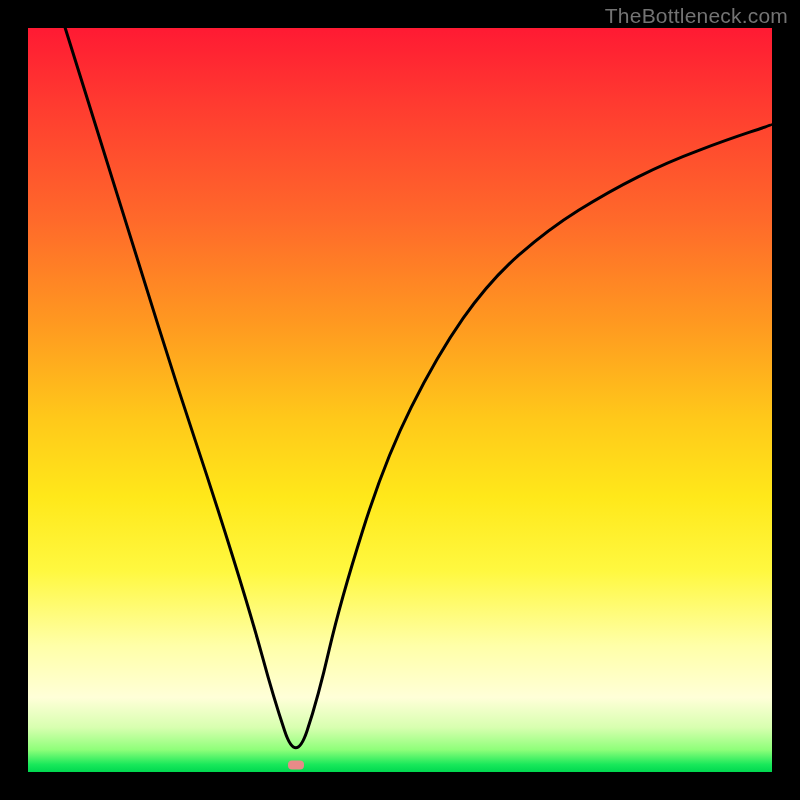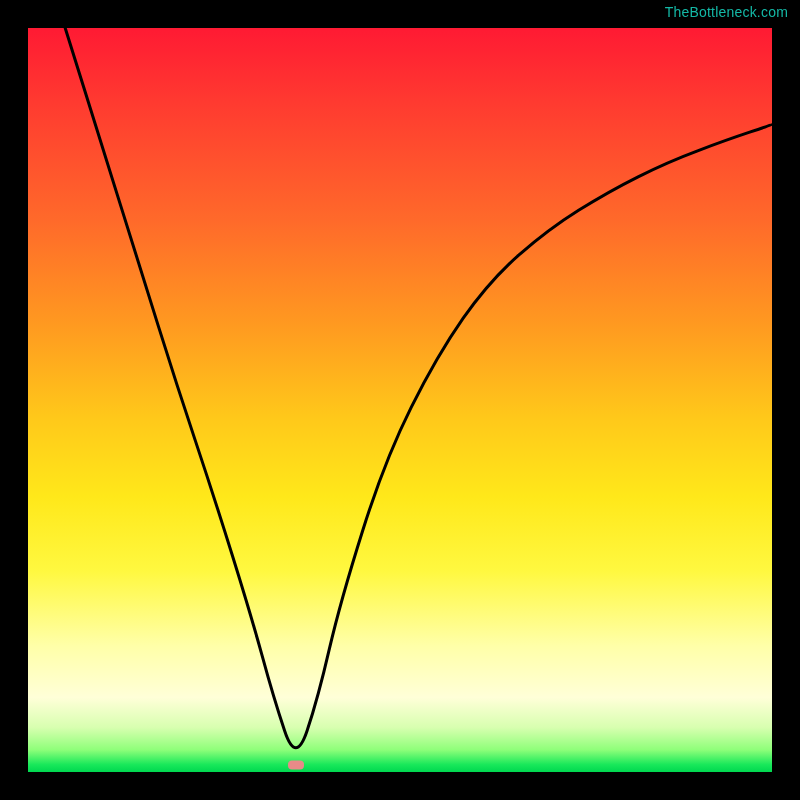--- a/index.html
+++ b/index.html
@@ -39,22 +39,22 @@
       #d8ffb0 94%,
       #8fff7a 97%,
       #19e85a 99%,
       #00d850 100%
     );
   }
   .watermark {
     position: absolute;
     top: 4px;
     right: 12px;
-    color: #14b8a6;
-    font-size: 14px;
+    color: #737373;
+    font-size: 21px;
     font-weight: 500;
     letter-spacing: 0.2px;
     user-select: none;
   }
   svg.curve {
     position: absolute;
     top: 0;
     left: 0;
     width: 744px;
     height: 744px;

